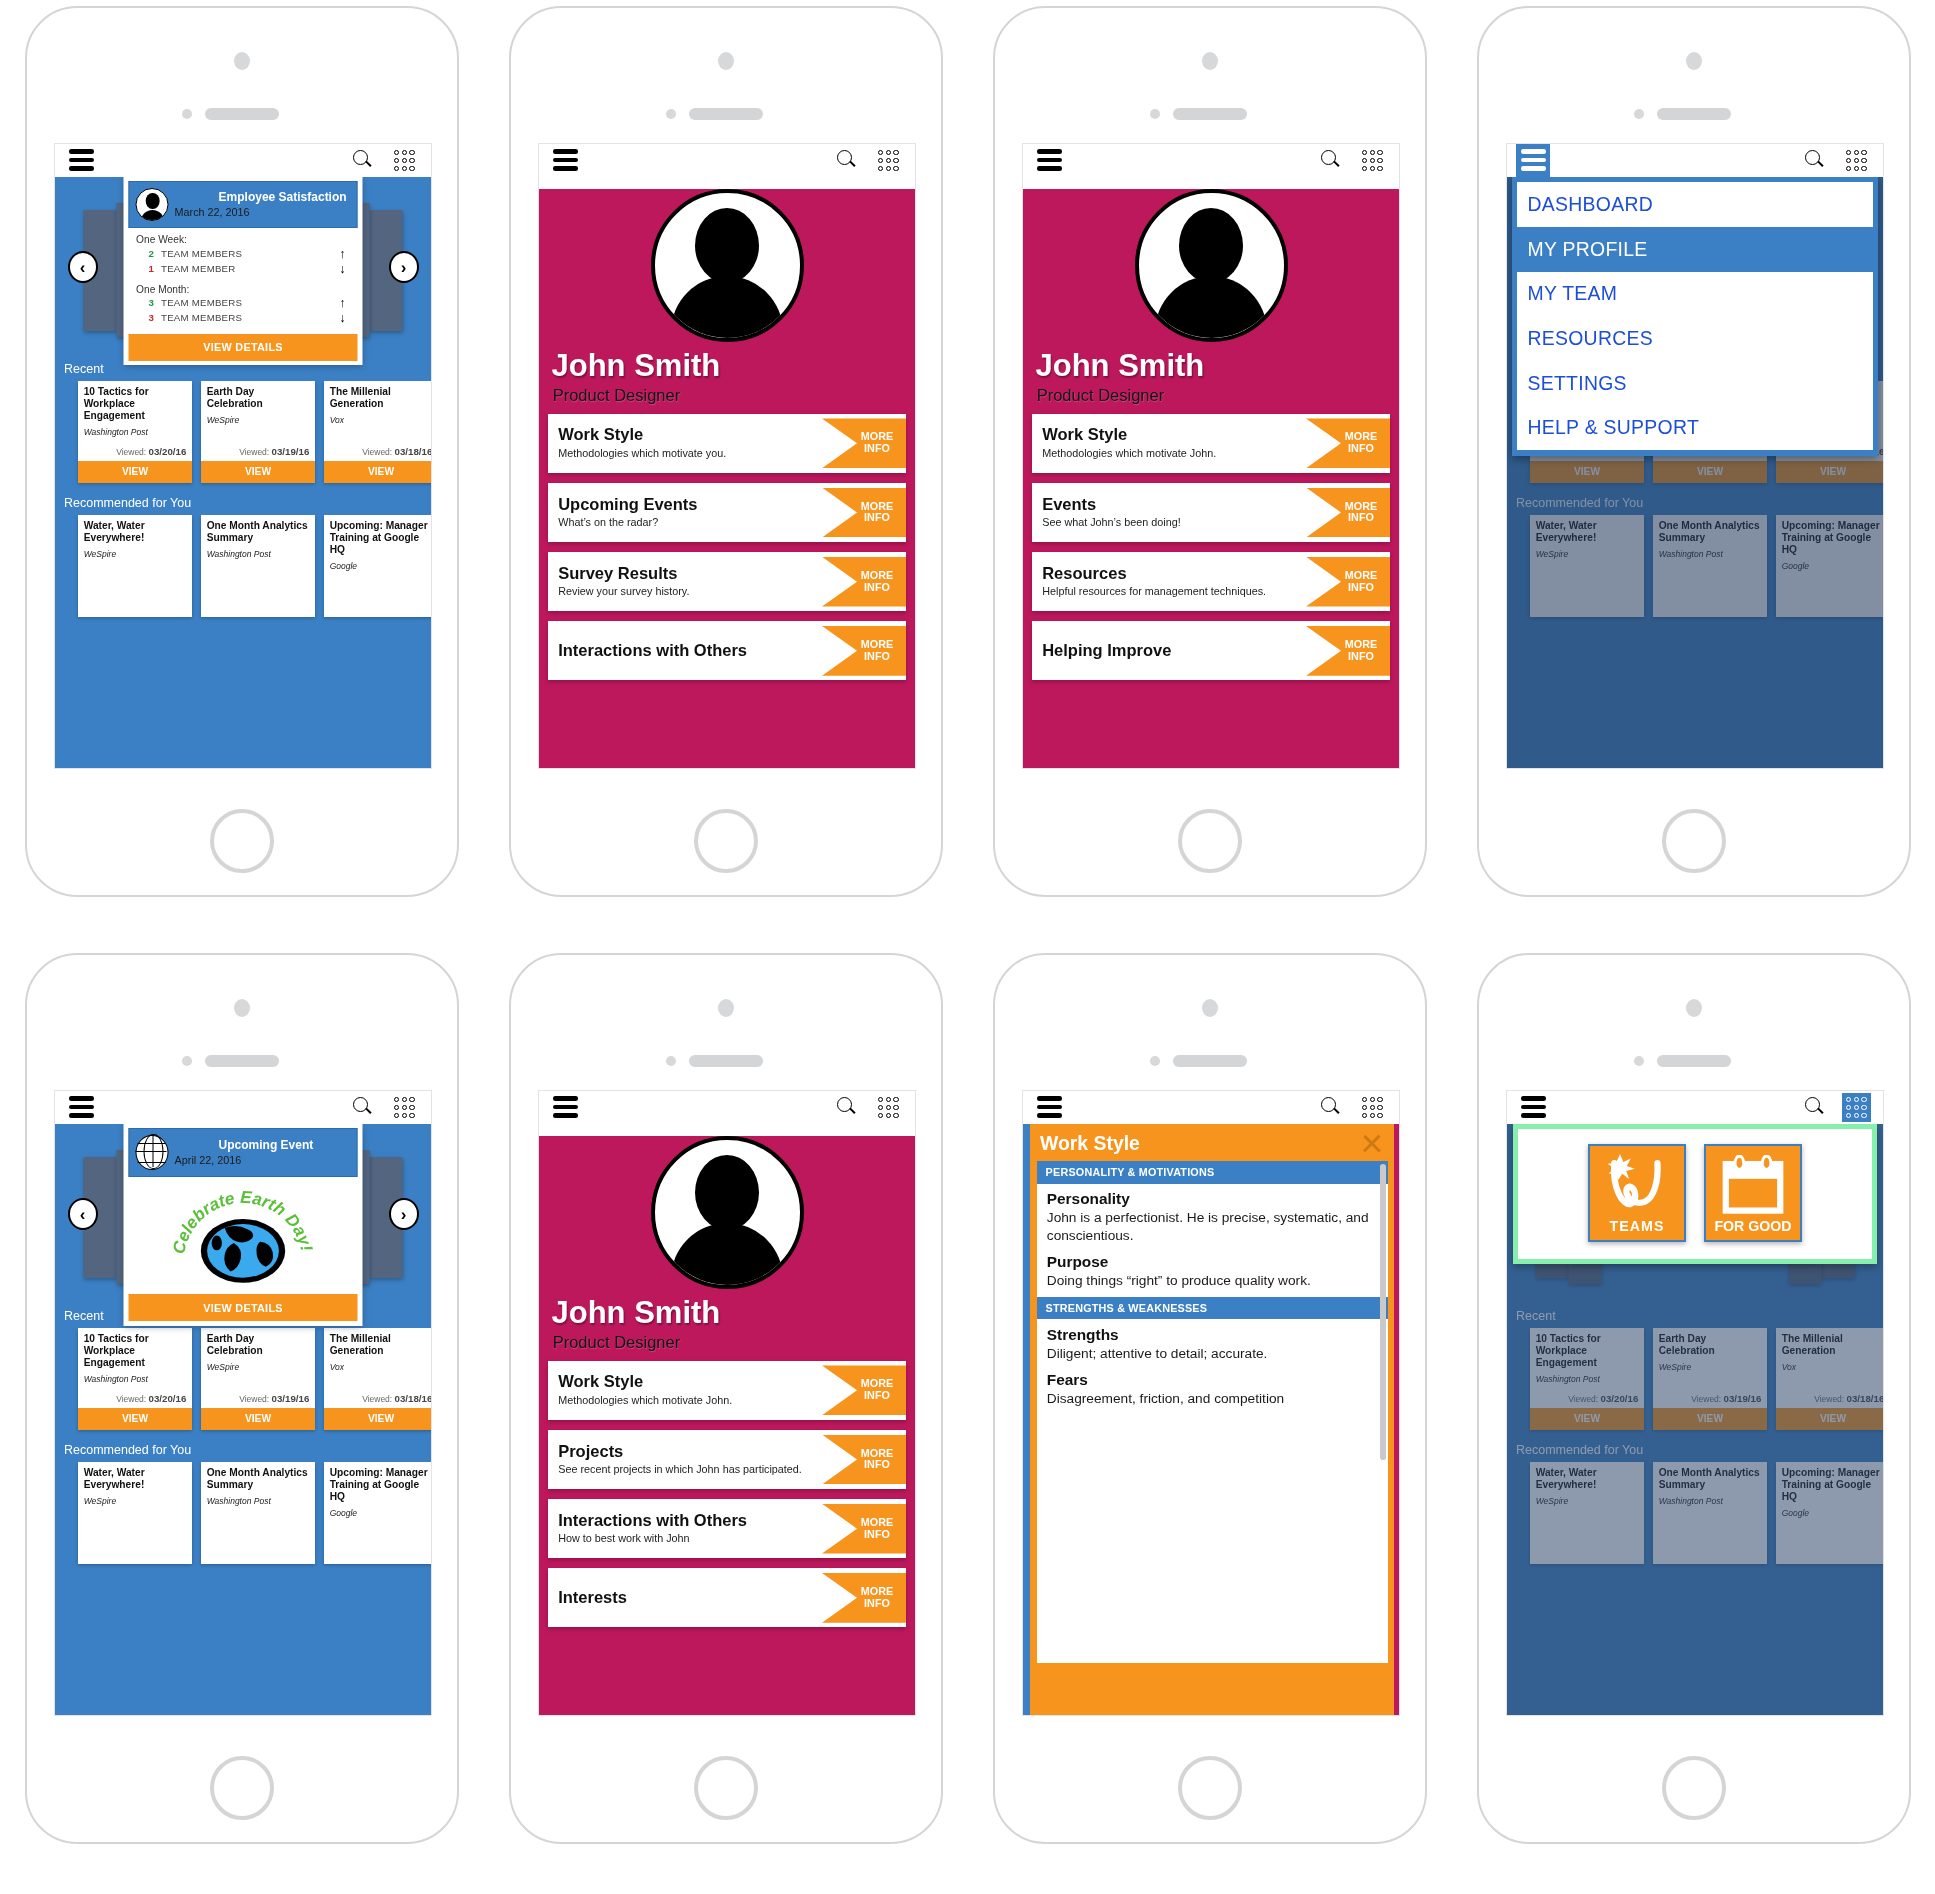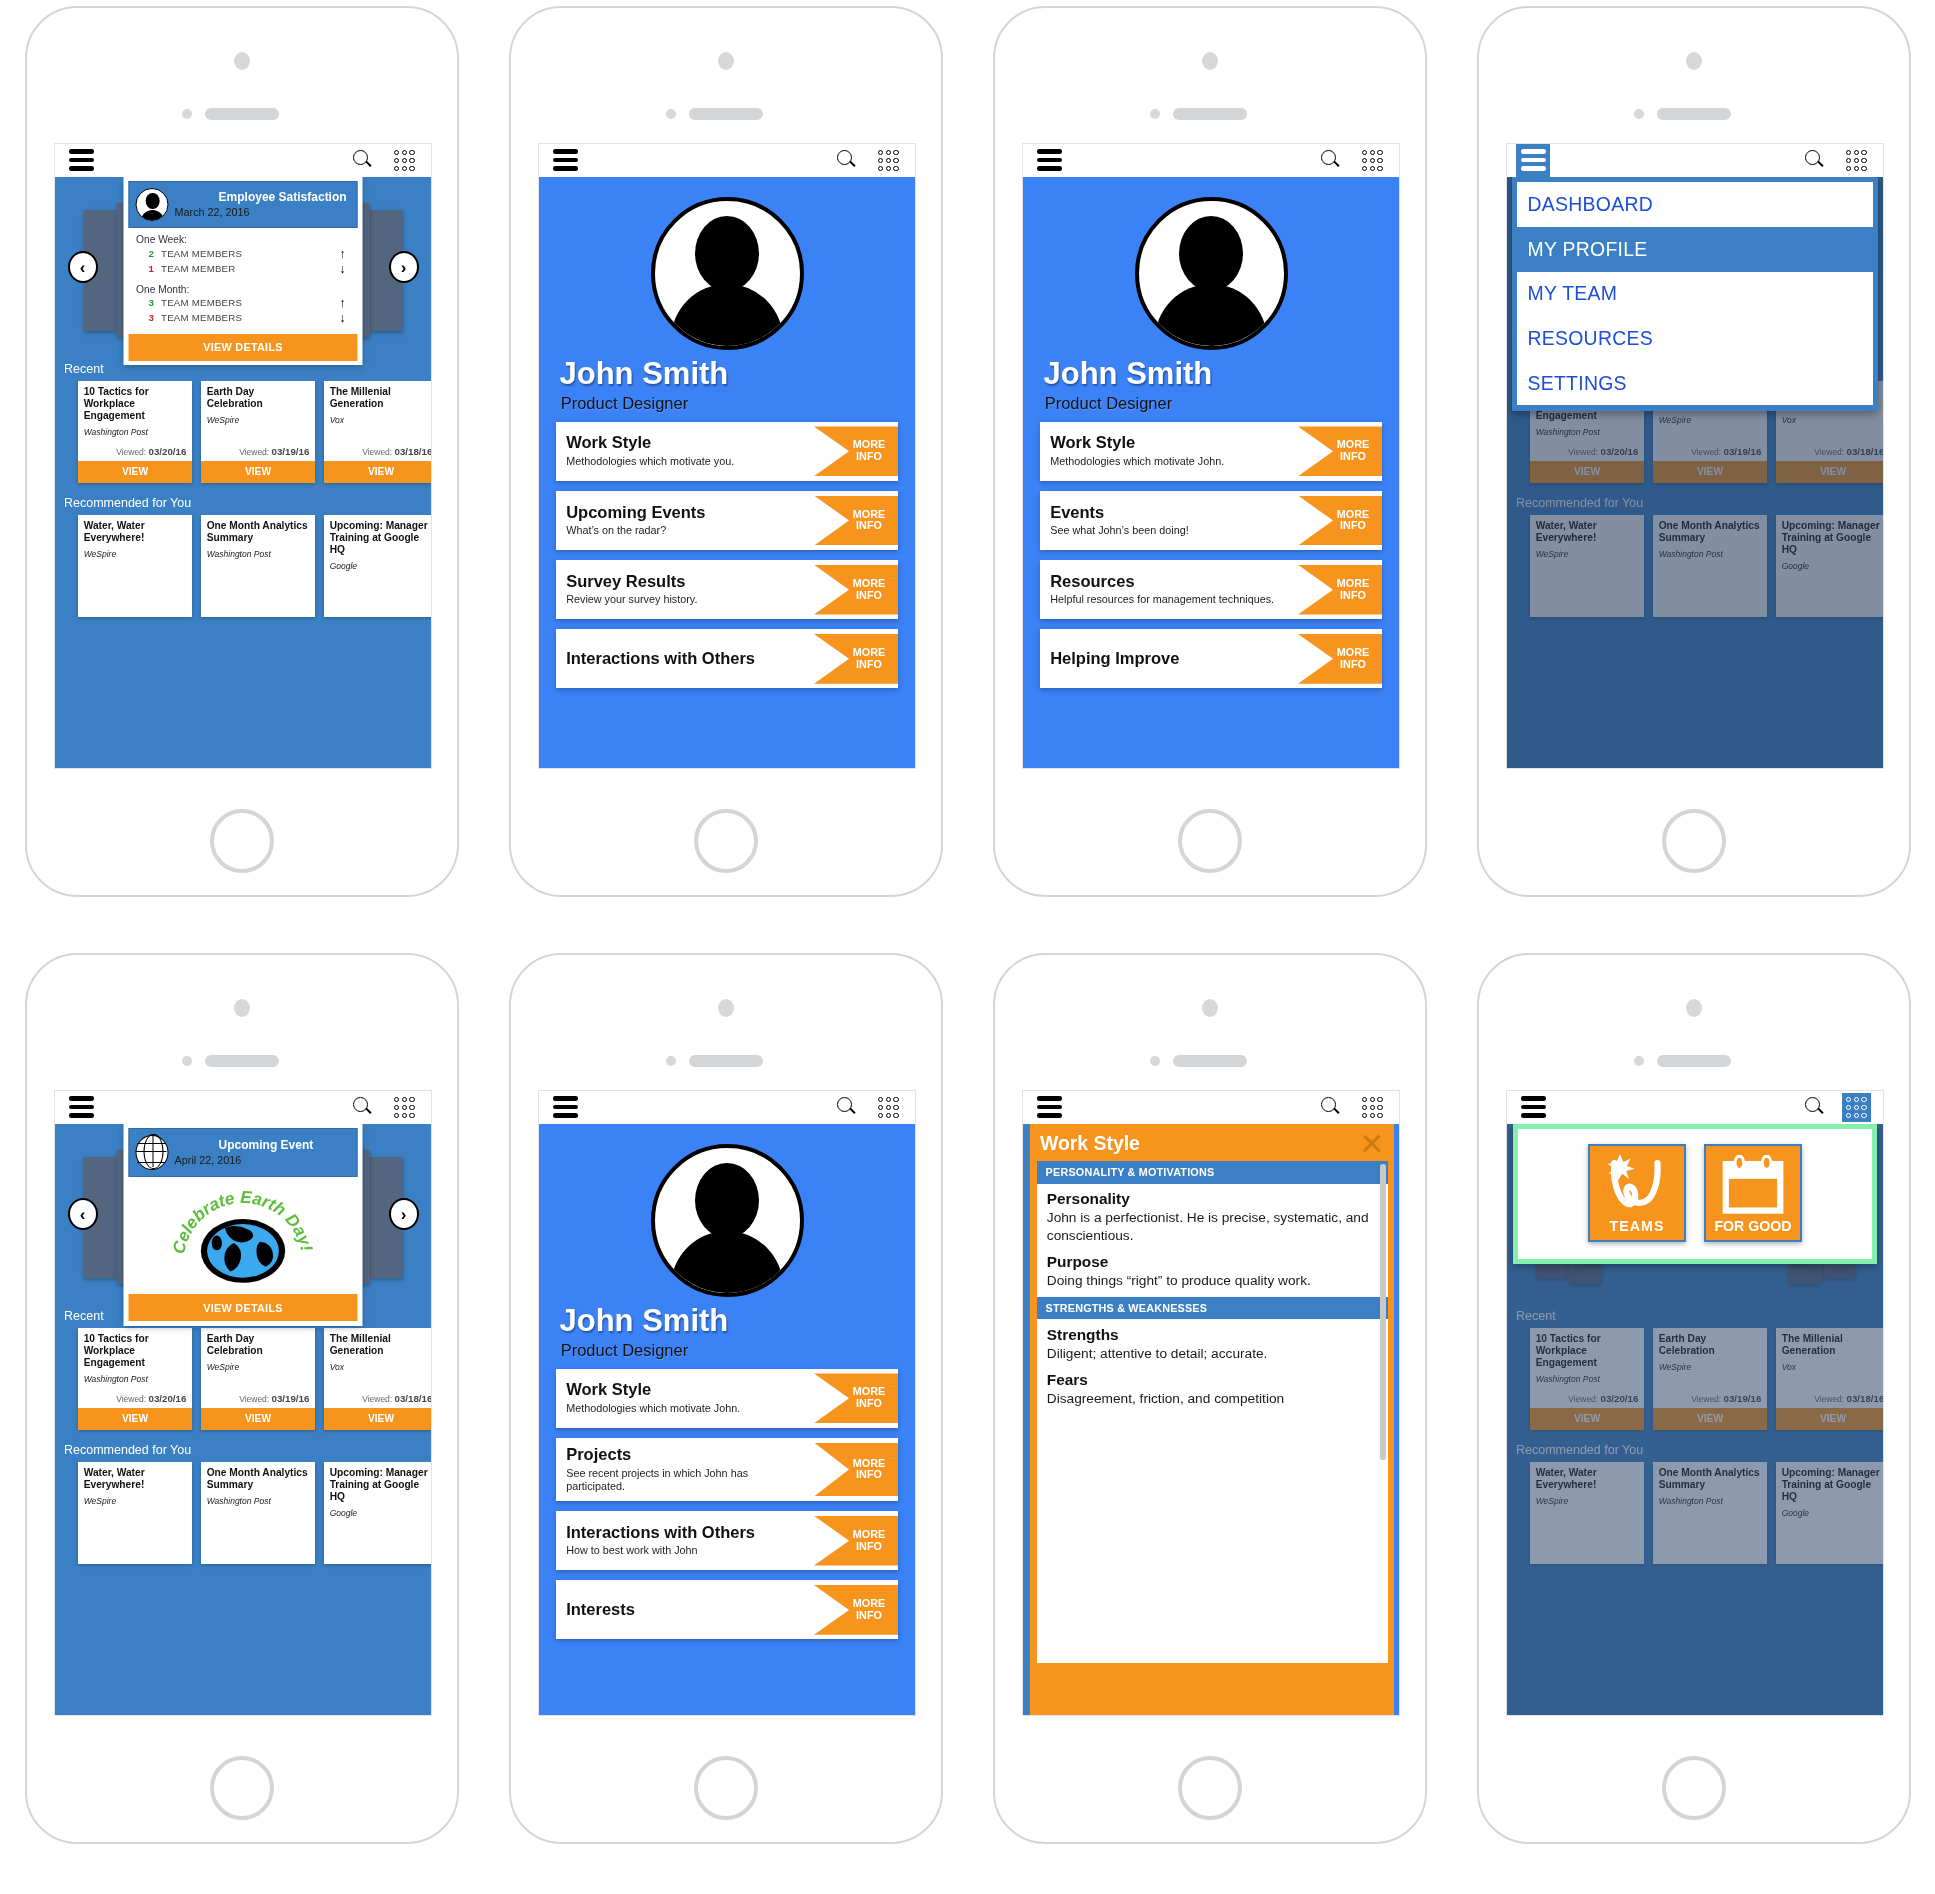--- a/index.html
+++ b/index.html
@@ -121,21 +121,21 @@
           flex: 0 0 114px; display: flex; flex-direction: column; min-height: 102px; }
   .mini .t { font-size: 10.2px; font-weight: bold; line-height: 1.18; padding: 5.1px 5.7px 0; color: #111; }
   .mini .src { font-size: 8.5px; font-style: italic; color: #222; padding: 4.6px 5.7px 0; }
   .mini .vw { font-size: 8.5px; color: #666; text-align: right; padding: 4.6px 5.7px 3.4px; margin-top: auto; }
   .mini .vw b { color: #444; font-size: 9.7px; }
   .mini .btn { background: #f7941e; color: #fff; font-weight: bold; font-size: 10.2px;
                text-align: center; padding: 5.7px 0; cursor: pointer; }
   .row.clip { overflow: hidden; }
 
   
-  .profile { background: #3b82f6; height: 593px; padding: 8px; }
+  .profile { background: #be185d; height: 593px; padding: 0; }
   .avatar-lg { width: 153px; height: 153px; border-radius: 50%; background: #fff;
       border: 4.6px solid #000; margin: 12.5px auto 0; position: relative; overflow: hidden; }
   .avatar-lg .head { position: absolute; left: 50%; top: 15px; transform: translateX(-50%);
       width: 64px; height: 75px; border-radius: 50%; background: #000; }
   .avatar-lg .body { position: absolute; left: 50%; bottom: -23px; transform: translateX(-50%);
       width: 112px; height: 85px; border-radius: 57px 57px 0 0; background: #000; }
   .pname { color: #fff; font-size: 31px; font-weight: bold; padding: 8px 0 0 12.5px;
       text-shadow: 1.1px 1.7px 1.7px rgba(0,0,0,.35); line-height: 1; }
   .prole { color: #111; font-size: 16.5px; padding: 4.6px 0 9px 13.7px;
       text-shadow: 0.6px 1.1px 1.1px rgba(255,255,255,.2); }
@@ -592,20 +592,21 @@
           </div>
         </div>
 
         <div class="dim"></div>
         <div class="navpanel">
           <div class="item">DASHBOARD</div>
           <div class="item active">MY PROFILE</div>
           <div class="item">MY TEAM</div>
           <div class="item">RESOURCES</div>
           <div class="item">SETTINGS</div>
+          <div class="item">HELP &amp; SUPPORT</div>
         </div>
 
       </div>
     </div>
   </div>
 
   <div class="cell">
     <div class="phone">
       <div class="cam"></div>
       <div class="prox"></div>

